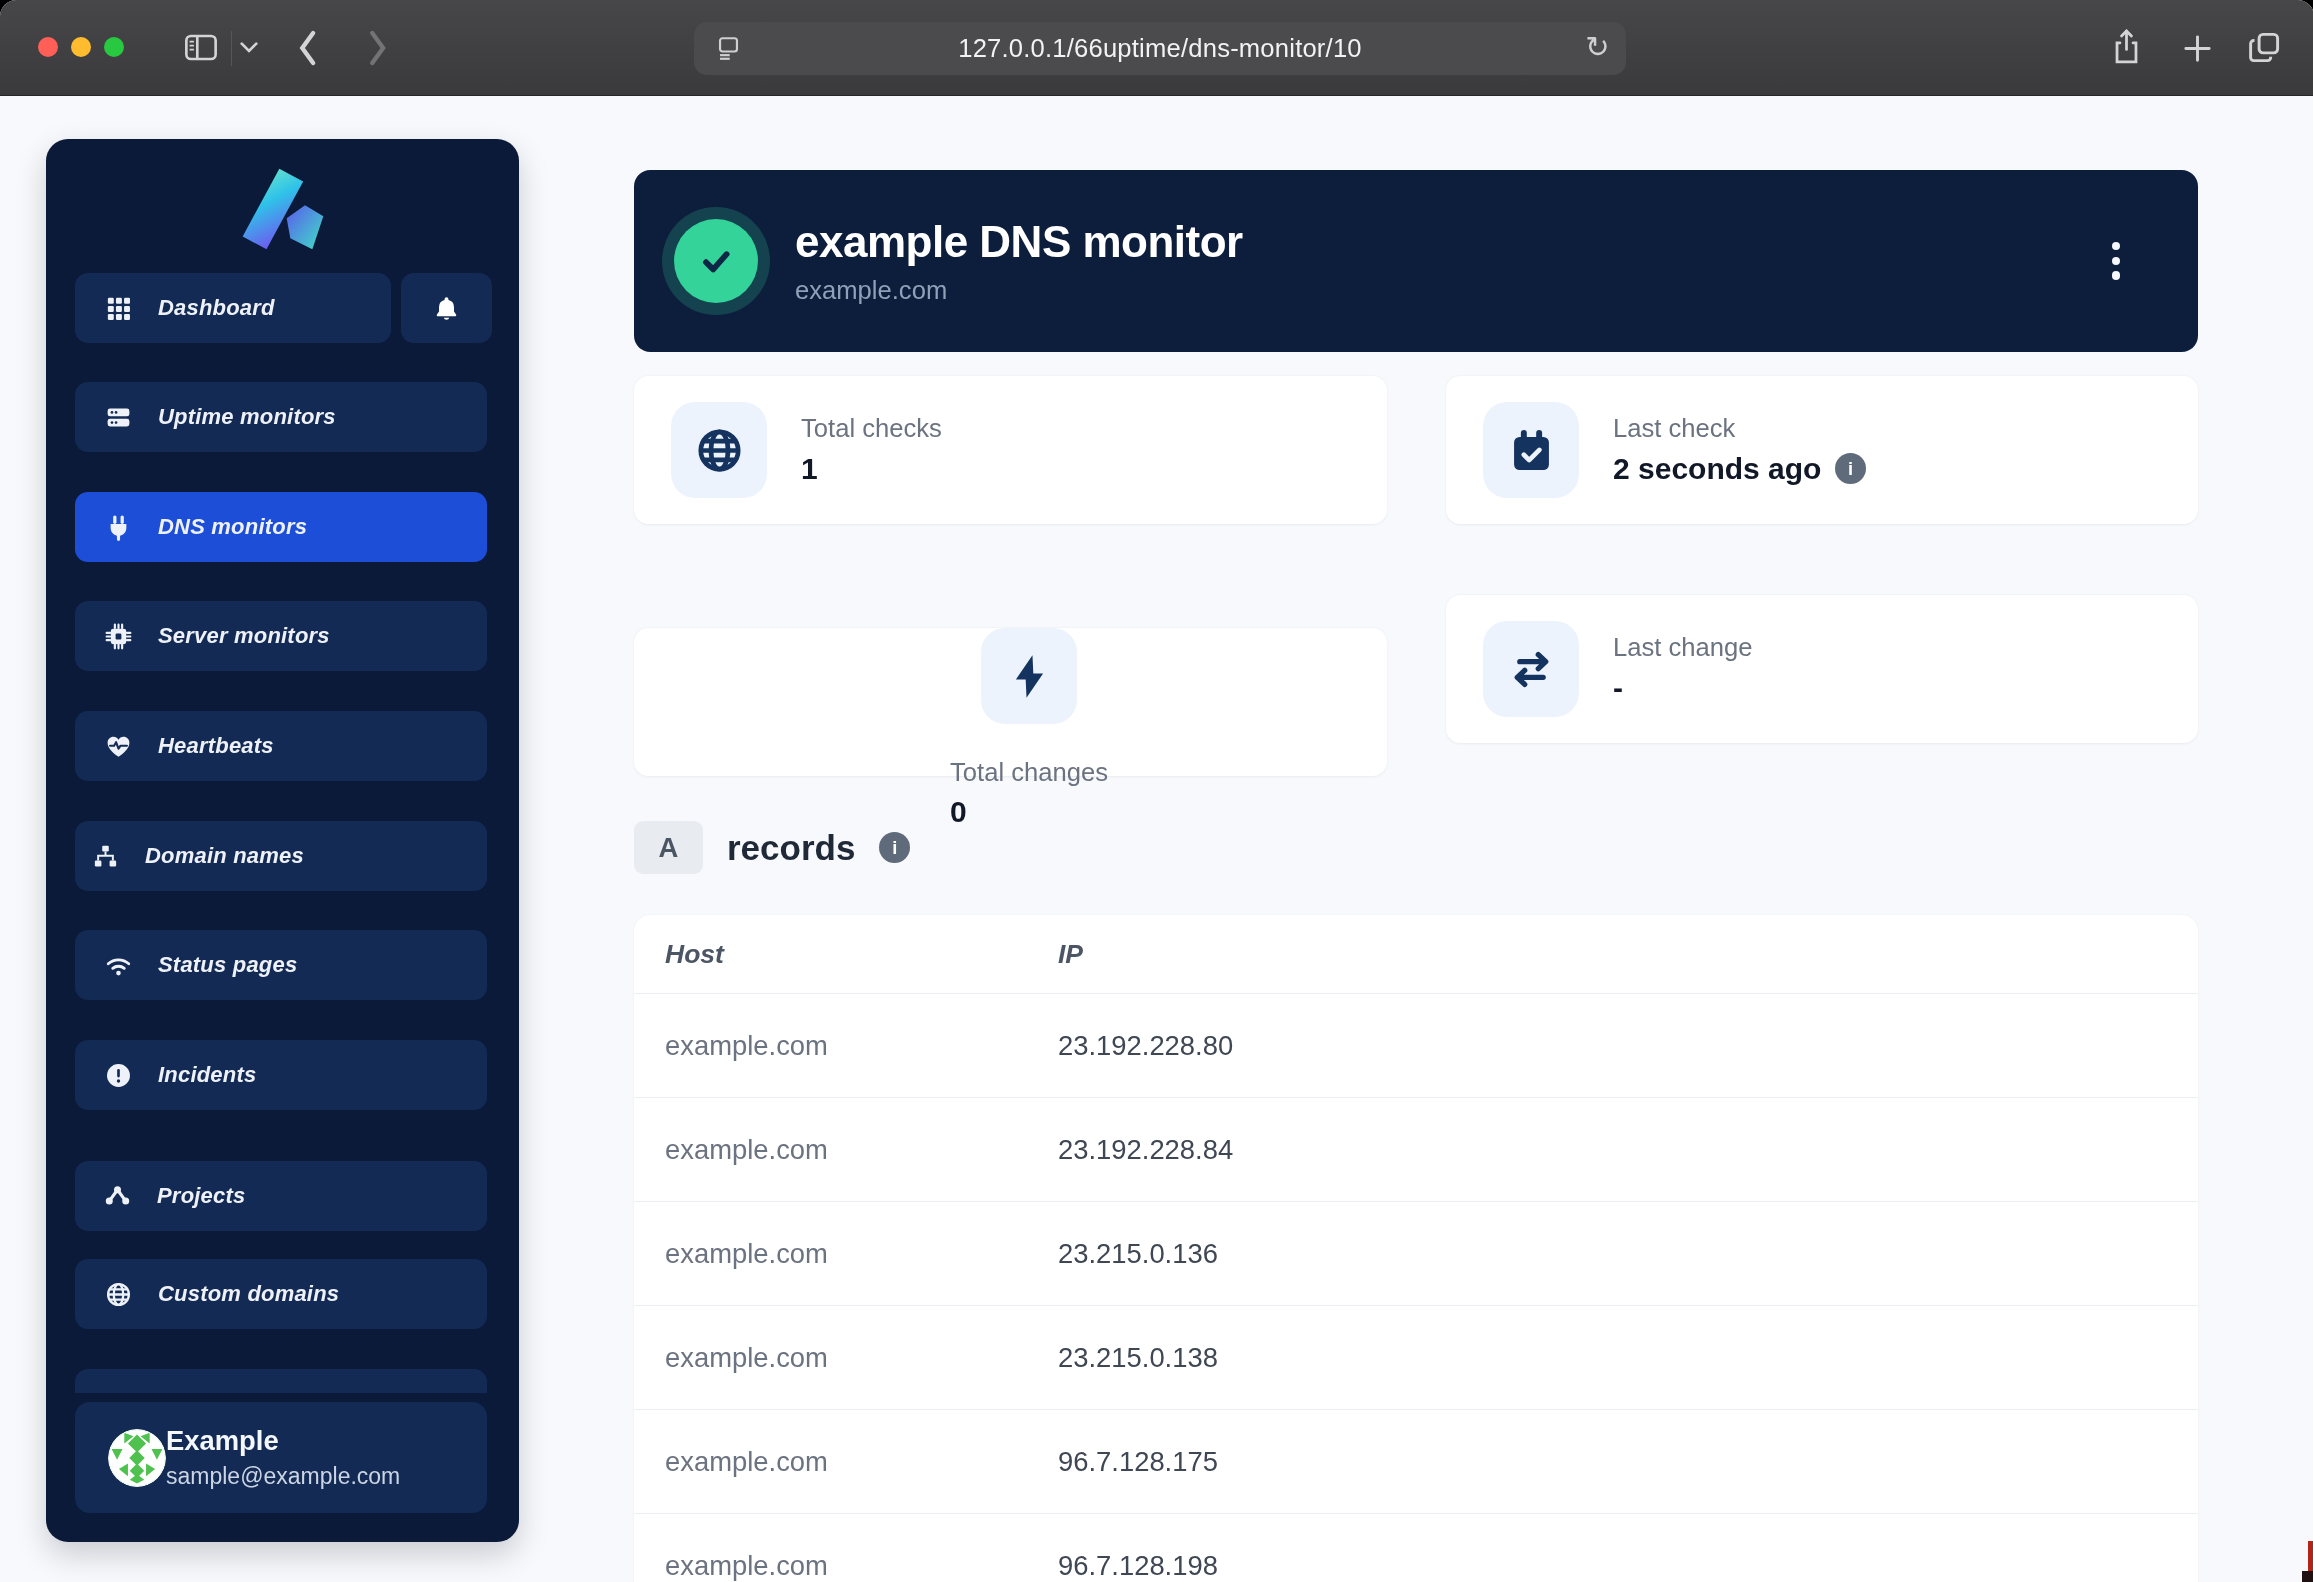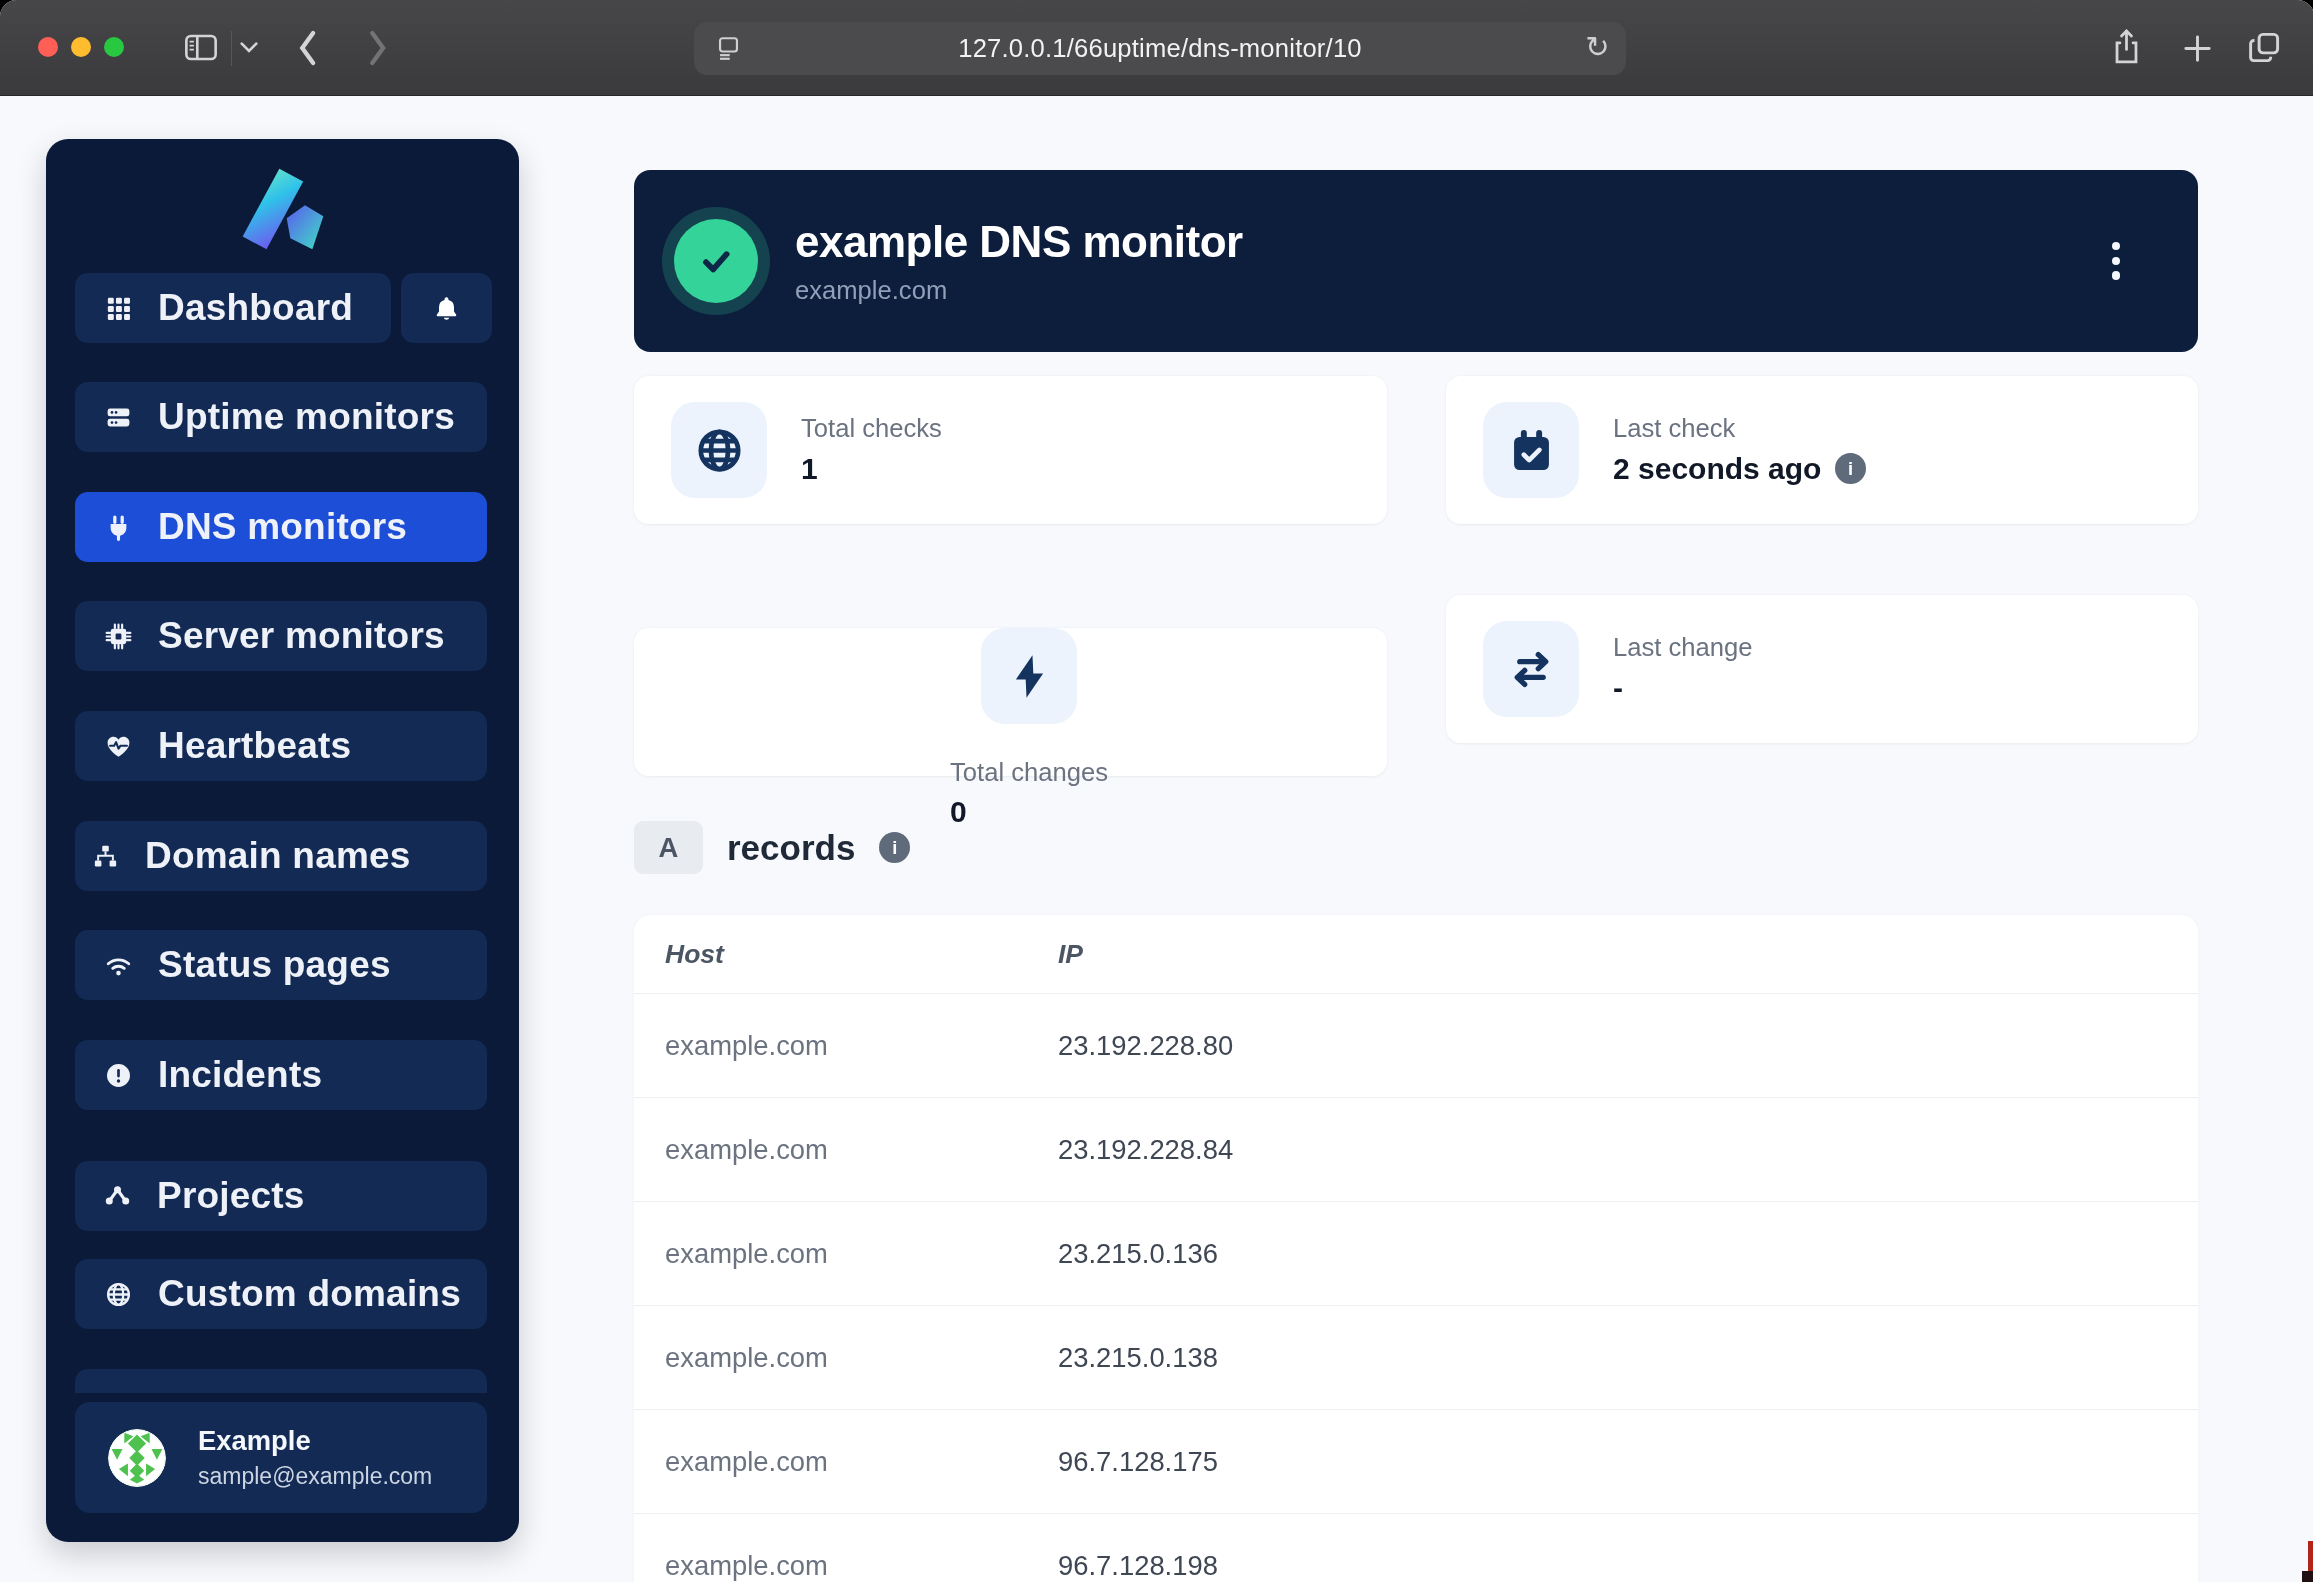--- a/index.html
+++ b/index.html
@@ -23,30 +23,30 @@
   .url-text { color:#f2f2f3; font-size:25.6px; letter-spacing:0.2px; }
   .url-ic-left  { position:absolute; left:20px;  top:12px; color:#cfcfd2; }
   .url-ic-right { position:absolute; right:16.4px; top:8.2px;  color:#cfcfd2; font-size:29px; }
 
   
   .sidebar { position:absolute; left:46px; top:139px; width:473px; height:1403px;
              background:#0a1a38; border-radius:22px; box-shadow:0 12.8px 31px rgba(2,6,23,.18); overflow:hidden; }
   .logo { position:absolute; left:193px; top:25.6px; width:88px; height:88px; }
   .nav-item { position:absolute; left:29px; width:412px; height:70px; background:#132a55; border-radius:12.8px;
               display:flex; align-items:center; padding-left:29px; gap:25px; color:#eef2f8; cursor:pointer; }
-  .nav-item .lbl { font-size:37px; font-weight:600; letter-spacing:0.2px; }
+  .nav-item .lbl { font-size:22px; font-weight:600; letter-spacing:0.2px;font-style:italic; }
   .nav-item.active { background:#1d4ed8; }
   .nav-item.narrow { width:316px; }
   .bell-btn { position:absolute; left:355px; width:91px; height:70px; background:#132a55; border-radius:12.8px;
               display:flex; align-items:center; justify-content:center; color:#fff; cursor:pointer; }
   .nav-ic { width:29px; height:29px; flex:0 0 29px; display:flex; }
   .item-sliver { position:absolute; left:29px; top:1230px; width:412px; height:24px;
                  background:#132a55; border-radius:12.8px 12.8px 0 0; }
   .user-card { position:absolute; left:29px; top:1263px; width:412px; height:111px; background:#132a55;
-               border-radius:14.6px; display:flex; align-items:center; padding-left:33px; gap:32px; cursor:pointer; }
+               border-radius:14.6px; display:flex; align-items:center; padding-left:33px; cursor:pointer; }
   .avatar { width:58px; height:58px; border-radius:50%; overflow:hidden; flex:0 0 58px; }
   .user-name  { color:#f4f7fb; font-size:27.4px; font-weight:700; margin-bottom:6.4px; }
   .user-email { color:#cbd5e3; font-size:23px; }
 
   
   .head-card { position:absolute; left:634px; top:134px; width:1564px; height:182px; background:#0d1e3d;
                border-radius:16.4px; display:flex; align-items:center; padding-left:40px; gap:37px;margin-top:36px; }
   .status-ball { width:84px; height:84px; border-radius:50%; background:#34d399; flex:0 0 84px;
                  box-shadow:0 0 0 12px rgba(52,211,153,.20); display:flex; align-items:center; justify-content:center; }
   .head-title { color:#ffffff; font-size:44px; font-weight:700; letter-spacing:-0.5px; margin-bottom:9.1px; }

